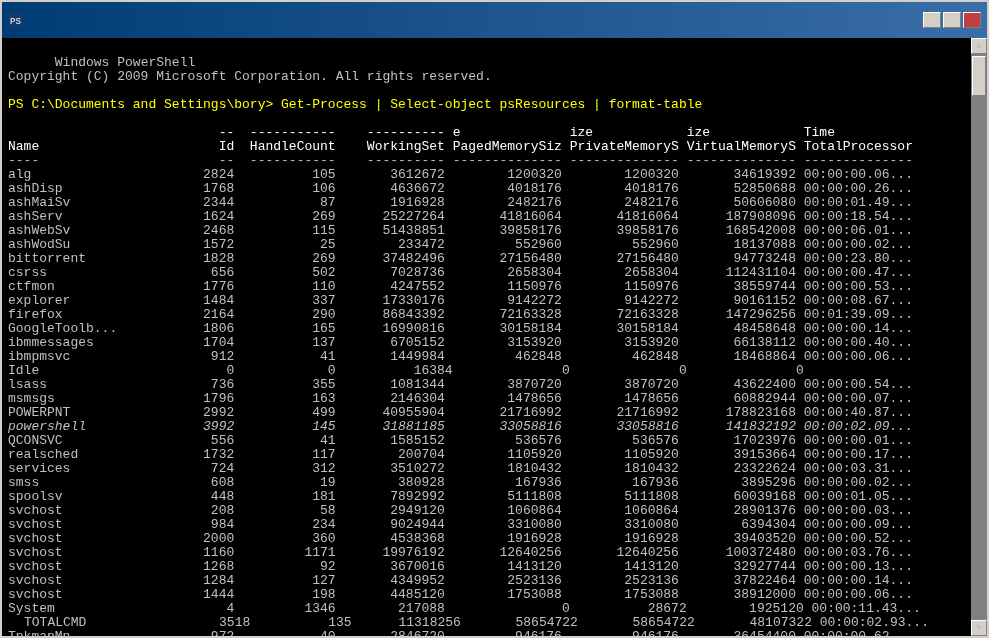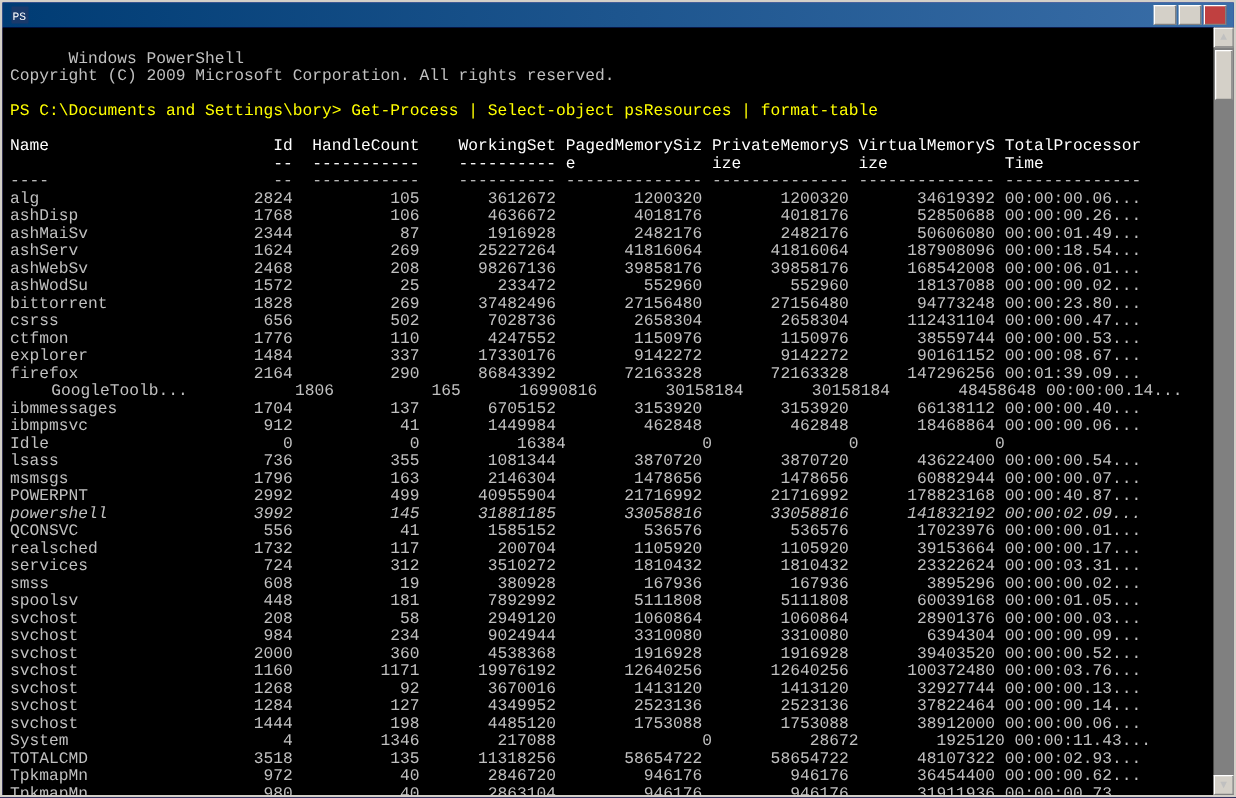--- a/index.html
+++ b/index.html
@@ -7,21 +7,21 @@
 
     .window { width: 989px; height: 638px; display: flex; flex-direction: column; border: 2px solid #d4d0c8; }
 
     .title-bar {
       background: linear-gradient(to right, #003c74, #3a6ea8);
       color: white;
       display: flex;
       align-items: center;
       justify-content: space-between;
       padding: 3px 6px;
-      height: 20px;
+      height: 36px;
       flex-shrink: 0;
     }
     .title-bar-left { display: flex; align-items: center; gap: 6px; }
     .title-bar-icon { width: 16px; height: 16px; display: flex; align-items: center; justify-content: center; }
     .title-bar-icon svg { width: 14px; height: 14px; }
     .title-bar-text { font-size: 12px; font-weight: bold; font-family: 'Segoe UI', Tahoma, sans-serif; }
     .title-bar-buttons { display: flex; gap: 2px; }
     .title-btn {
       width: 18px; height: 16px; background: #d4d0c8;
       border: 1px solid; border-color: #fff #808080 #808080 #fff;
@@ -99,56 +99,56 @@
   </div>
 
   <div class="terminal">
     <div class="terminal-scrollbar-wrapper">
       <div class="terminal-content" id="term-content">
       <span style="color: rgb(192, 192, 192);">Windows PowerShell
 </span><span style="color: rgb(192, 192, 192);">Copyright (C) 2009 Microsoft Corporation. All rights reserved.
 </span><span style="color: rgb(192, 192, 192);">
 </span><span style="color: rgb(255, 255, 0);">PS C:\Documents and Settings\bory&gt; Get-Process | Select-object psResources | format-table
 </span><span style="color: rgb(192, 192, 192);">
+</span><span style="color: rgb(255, 255, 255);">                           --  -----------    ---------- e              ize            ize            Time
 </span><span style="color: rgb(255, 255, 255);">Name                       Id  HandleCount    WorkingSet PagedMemorySiz PrivateMemoryS VirtualMemoryS TotalProcessor
-</span><span style="color: rgb(255, 255, 255);">                           --  -----------    ---------- e              ize            ize            Time
 </span><span style="color: rgb(192, 192, 192);">----                       --  -----------    ---------- -------------- -------------- -------------- --------------
 </span><span style="color: rgb(192, 192, 192);">alg                      2824          105       3612672        1200320        1200320       34619392 00:00:00.06...
 </span><span style="color: rgb(192, 192, 192);">ashDisp                  1768          106       4636672        4018176        4018176       52850688 00:00:00.26...
 </span><span style="color: rgb(192, 192, 192);">ashMaiSv                 2344           87       1916928        2482176        2482176       50606080 00:00:01.49...
 </span><span style="color: rgb(192, 192, 192);">ashServ                  1624          269      25227264       41816064       41816064      187908096 00:00:18.54...
-</span><span style="color: rgb(192, 192, 192);">ashWebSv                 2468          208      98267136       39858176       39858176      168542008 00:00:06.01...
+</span><span style="color: rgb(192, 192, 192);">ashWebSv                 2468          115      51438851       39858176       39858176      168542008 00:00:06.01...
 </span><span style="color: rgb(192, 192, 192);">ashWodSu                 1572           25        233472         552960         552960       18137088 00:00:00.02...
 </span><span style="color: rgb(192, 192, 192);">bittorrent               1828          269      37482496       27156480       27156480       94773248 00:00:23.80...
 </span><span style="color: rgb(192, 192, 192);">csrss                     656          502       7028736        2658304        2658304      112431104 00:00:00.47...
 </span><span style="color: rgb(192, 192, 192);">ctfmon                   1776          110       4247552        1150976        1150976       38559744 00:00:00.53...
 </span><span style="color: rgb(192, 192, 192);">explorer                 1484          337      17330176        9142272        9142272       90161152 00:00:08.67...
 </span><span style="color: rgb(192, 192, 192);">firefox                  2164          290      86843392       72163328       72163328      147296256 00:01:39.09...
-</span><span style="color: rgb(192, 192, 192); margin-left: 33px;">GoogleToolb...           1806          165      16990816       30158184       30158184       48458648 00:00:00.14...
+</span><span style="color: rgb(192, 192, 192);">GoogleToolb...           1806          165      16990816       30158184       30158184       48458648 00:00:00.14...
 </span><span style="color: rgb(192, 192, 192);">ibmmessages              1704          137       6705152        3153920        3153920       66138112 00:00:00.40...
 </span><span style="color: rgb(192, 192, 192);">ibmpmsvc                  912           41       1449984         462848         462848       18468864 00:00:00.06...
 </span><span style="color: rgb(192, 192, 192);">Idle                        0            0          16384              0              0              0              
 </span><span style="color: rgb(192, 192, 192);">lsass                     736          355       1081344        3870720        3870720       43622400 00:00:00.54...
 </span><span style="color: rgb(192, 192, 192);">msmsgs                   1796          163       2146304        1478656        1478656       60882944 00:00:00.07...
 </span><span style="color: rgb(192, 192, 192);">POWERPNT                 2992          499      40955904       21716992       21716992      178823168 00:00:40.87...
 </span><span style="color: rgb(192, 192, 192); font-style: italic;">powershell               3992          145      31881185       33058816       33058816      141832192 00:00:02.09...
 </span><span style="color: rgb(192, 192, 192);">QCONSVC                   556           41       1585152         536576         536576       17023976 00:00:00.01...
 </span><span style="color: rgb(192, 192, 192);">realsched                1732          117        200704        1105920        1105920       39153664 00:00:00.17...
 </span><span style="color: rgb(192, 192, 192);">services                  724          312       3510272        1810432        1810432       23322624 00:00:03.31...
 </span><span style="color: rgb(192, 192, 192);">smss                      608           19        380928         167936         167936        3895296 00:00:00.02...
 </span><span style="color: rgb(192, 192, 192); text-align: center;">spoolsv                   448          181       7892992        5111808        5111808       60039168 00:00:01.05...
 </span><span style="color: rgb(192, 192, 192);">svchost                   208           58       2949120        1060864        1060864       28901376 00:00:00.03...
 </span><span style="color: rgb(192, 192, 192);">svchost                   984          234       9024944        3310080        3310080        6394304 00:00:00.09...
 </span><span style="color: rgb(192, 192, 192);">svchost                  2000          360       4538368        1916928        1916928       39403520 00:00:00.52...
 </span><span style="color: rgb(192, 192, 192);">svchost                  1160         1171      19976192       12640256       12640256      100372480 00:00:03.76...
 </span><span style="color: rgb(192, 192, 192);">svchost                  1268           92       3670016        1413120        1413120       32927744 00:00:00.13...
 </span><span style="color: rgb(192, 192, 192);">svchost                  1284          127       4349952        2523136        2523136       37822464 00:00:00.14...
 </span><span style="color: rgb(192, 192, 192);">svchost                  1444          198       4485120        1753088        1753088       38912000 00:00:00.06...
 </span><span style="color: rgb(192, 192, 192);">System                      4         1346        217088               0          28672        1925120 00:00:11.43...
-</span><span style="color: rgb(192, 192, 192);">TOTALCMD                 3518          135      11318256       58654722       58654722       48107322 00:00:02.93...
+</span><span style="color: rgb(192, 192, 192); margin-left: 16px;">TOTALCMD                 3518          135      11318256       58654722       58654722       48107322 00:00:02.93...
 </span><span style="color: rgb(192, 192, 192);">TpkmapMn                  972           40       2846720         946176         946176       36454400 00:00:00.62...
 </span><span style="color: rgb(192, 192, 192);">TpkmapMn                  980           40       2863104         946176         946176       31911936 00:00:00.73...
 </span><span style="color: rgb(192, 192, 192);">
 </span></div>
       <div class="scrollbar">
         <div class="scrollbar-btn">▲</div>
         <div class="scrollbar-track">
           <div class="scrollbar-thumb"></div>
         </div>
         <div class="scrollbar-btn">▼</div>

